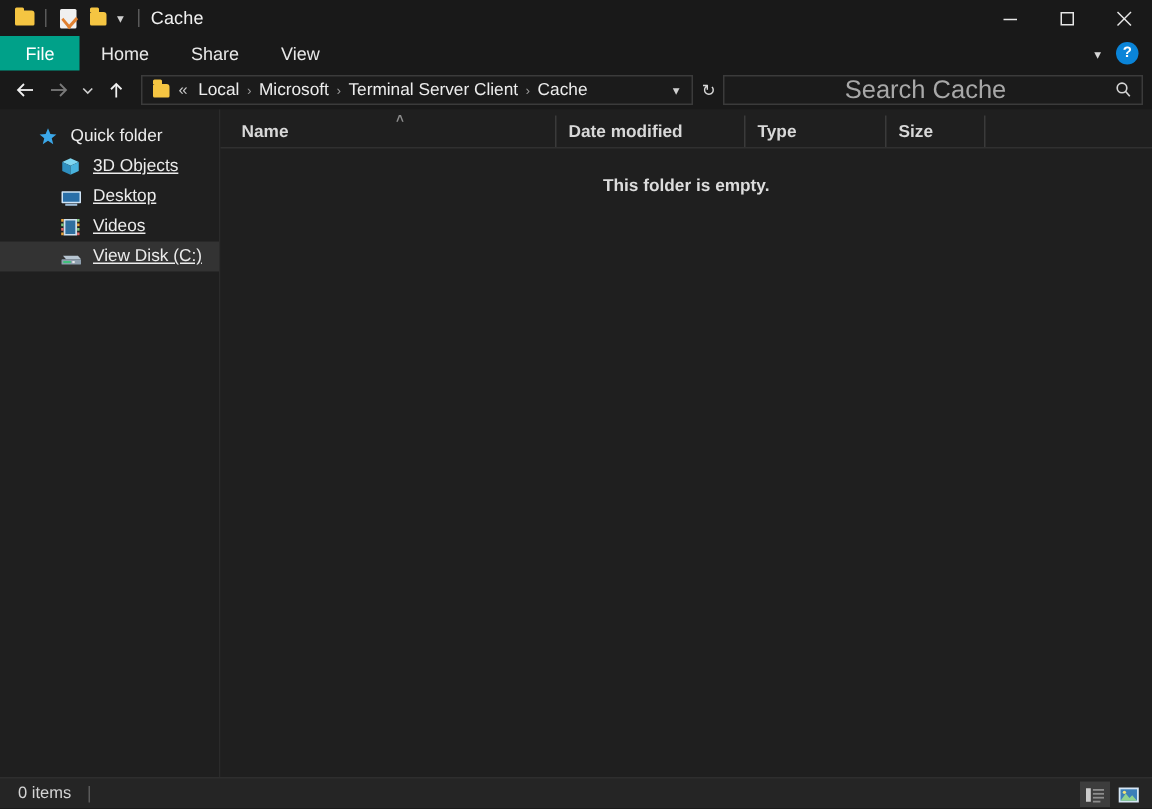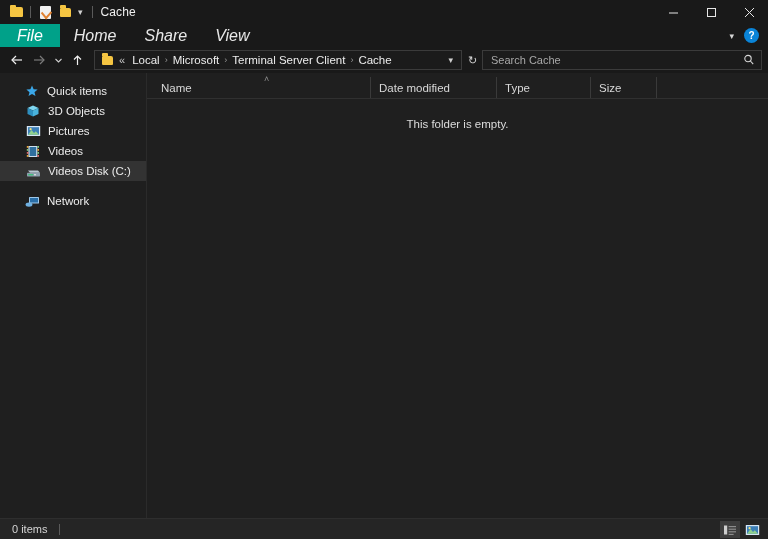--- a/index.html
+++ b/index.html
@@ -82,22 +82,22 @@
 
   
   .ribbon {
     height: 23px; flex: 0 0 23px;
     background: #191919;
     display: flex; align-items: stretch;
     position: relative;
   }
   .tab {
     display: flex; align-items: center; justify-content: center;
-    font-size: 16px; color: #e8e8e8;
-    padding: 0 14px; height: 23px; font-style: italic;
+    font-size: 12px; color: #e8e8e8;
+    padding: 0 14px; height: 23px;
   }
   .tab.file {
     background: #00a189; color: #ffffff;
     font-weight: normal; padding: 0 17px;
   }
   .ribbon-right {
     position: absolute; right: 4px; top: 0; height: 23px;
     display: flex; align-items: center; gap: 6px;
   }
   .ribbon-chev { color: #d6d6d6; font-size: 9px; padding: 0 4px; }
@@ -150,22 +150,22 @@
   .path-refresh { color: #d8d8d8; font-size: 11px; padding: 0 5px 0 2px; }
   .searchbox {
     width: 280px; height: 20px; flex: 0 0 280px;
     background: #1b1b1b;
     border: 1px solid #3b3b3b;
     display: flex; align-items: center;
     padding: 0 6px 0 8px;
   }
   .search-input {
     flex: 1 1 auto;
-    font-size: 11px; color: #a8a8a8;
-    white-space: nowrap; overflow: hidden;
+    font-size: 17px; color: #a8a8a8;
+    white-space: nowrap; overflow: hidden; text-align: center;
   }
   .search-ico { color: #d6d6d6; display: flex; align-items: center; }
 
   
   .body {
     flex: 1 1 auto; display: flex;
     min-height: 0; background: #1f1f1f;
   }
 
   
@@ -175,33 +175,33 @@
     border-right: 1px solid #2b2b2b;
     padding-top: 8px;
     overflow: hidden;
   }
   .navitem {
     height: 20px; display: flex; align-items: center;
     padding-left: 24px; gap: 7px;
     font-size: 11.5px; color: #ececec;
     white-space: nowrap;
   }
-  .navitem.indent { padding-left: 25px; }
+  .navitem.indent { padding-left: 39px; text-decoration: underline; }
   .navitem.sel { background: #333333; }
   .navitem.gap { margin-top: 10px; }
   .nav-ico {
     width: 16px; height: 16px; flex: 0 0 16px;
     display: flex; align-items: center; justify-content: center;
   }
   .nav-ico svg { display: block; }
 
   
   .content {
     flex: 1 1 auto; display: flex; flex-direction: column;
-    min-width: 0; background: #1f1f1f;
+    min-width: 0; background: #1f1f1f; font-weight: bold;
   }
   .colheader {
     height: 22px; flex: 0 0 22px;
     display: flex; align-items: flex-end;
     border-bottom: 1px solid #303030;
     position: relative;
     margin-top: 4px;
   }
   .col {
     height: 21px; display: flex; align-items: center;
@@ -363,51 +363,50 @@
   <div class="body">
 
     <div class="sidebar">
 
       <div class="navitem">
         <span class="nav-ico">
           <svg width="14" height="14" viewBox="0 0 14 14">
               <polygon points="7,1.5 8.6,5.3 12.6,5.6 9.5,8.2 10.5,12.1 7,9.9 3.5,12.1 4.5,8.2 1.4,5.6 5.4,5.3" fill="#3ba7e8"></polygon>
             </svg>
         </span>
-        <span>Quick items</span>
+        <span>Quick folder</span>
       </div>
 
 
 
       <div class="navitem indent">
         <span class="nav-ico">
           <svg width="14" height="14" viewBox="0 0 14 14">
             <polygon points="7,1.5 12.5,4 7,6.5 1.5,4" fill="#7fd6f0"></polygon>
             <polygon points="1.5,4 7,6.5 7,12.5 1.5,10" fill="#2e8fbf"></polygon>
             <polygon points="12.5,4 12.5,10 7,12.5 7,6.5" fill="#49b3dd"></polygon>
           </svg>
         </span>
         <span>3D Objects</span>
       </div>
 
-
-
-
-
       <div class="navitem indent">
         <span class="nav-ico">
-          <svg width="15" height="12" viewBox="0 0 15 12">
-            <rect x="0.8" y="1" width="13.4" height="10" fill="#d6e6f4"></rect>
-            <rect x="2" y="2.2" width="11" height="7.6" fill="#3c7fb8"></rect>
-            <polygon points="2,9.8 5.5,5 8,8 9.8,6.2 13,9.8" fill="#8fd18f"></polygon>
-            <circle cx="4.6" cy="4.2" r="1.1" fill="#f2e27a"></circle>
+          <svg width="15" height="13" viewBox="0 0 15 13">
+            <rect x="1" y="2.5" width="13" height="8" rx="0.5" fill="#cfe4f6"></rect>
+            <rect x="2" y="3.5" width="11" height="6" fill="#2a6fa8"></rect>
+            <rect x="3.5" y="10.8" width="8" height="1.4" fill="#9dbcd8"></rect>
           </svg>
         </span>
-        <span>Pictures</span>
-      </div>
+        <span>Desktop</span>
+      </div>
+
+
+
+
 
       <div class="navitem indent">
         <span class="nav-ico">
           <svg width="14" height="13" viewBox="0 0 14 13">
             <rect x="2.4" y="1" width="9" height="11" fill="#cfe0ee"></rect>
             <rect x="3.6" y="2" width="6.6" height="9" fill="#2f6f9e"></rect>
             <rect x="0.8" y="1" width="1.6" height="1.8" fill="#e8a33a"></rect>
             <rect x="0.8" y="4" width="1.6" height="1.8" fill="#7fc77f"></rect>
             <rect x="0.8" y="7" width="1.6" height="1.8" fill="#e06a6a"></rect>
             <rect x="0.8" y="10" width="1.6" height="1.8" fill="#e8a33a"></rect>
@@ -422,33 +421,23 @@
 
       <div class="navitem indent sel">
         <span class="nav-ico">
           <svg width="15" height="13" viewBox="0 0 15 13">
             <polygon points="2,5.5 12,5.5 14,7.8 4,7.8" fill="#b8c6d2"></polygon>
             <rect x="1" y="7.8" width="13" height="3.6" rx="0.6" fill="#8e9fae"></rect>
             <rect x="2.2" y="9" width="5" height="1.4" fill="#3fc07a"></rect>
             <rect x="8.2" y="9" width="1.6" height="1.4" fill="#e8e8e8"></rect>
           </svg>
         </span>
-        <span>Videos Disk (C:)</span>
-      </div>
-
-      <div class="navitem gap">
-        <span class="nav-ico">
-          <svg width="15" height="13" viewBox="0 0 15 13">
-            <rect x="4" y="2" width="10" height="6.5" rx="0.6" fill="#9ec8ea"></rect>
-            <rect x="5" y="3" width="8" height="4.5" fill="#2a6fa8"></rect>
-            <ellipse cx="4" cy="9.6" rx="3.4" ry="2.2" fill="#6fb0e0"></ellipse>
-          </svg>
-        </span>
-        <span>Network</span>
-      </div>
+        <span>View Disk (C:)</span>
+      </div>
+
 
     </div>
 
     <div class="content">
       <div class="colheader">
         <div class="col c-name">
           <span>Name</span>
           <span class="sortcaret">˄</span>
         </div>
         <div class="col c-date">

